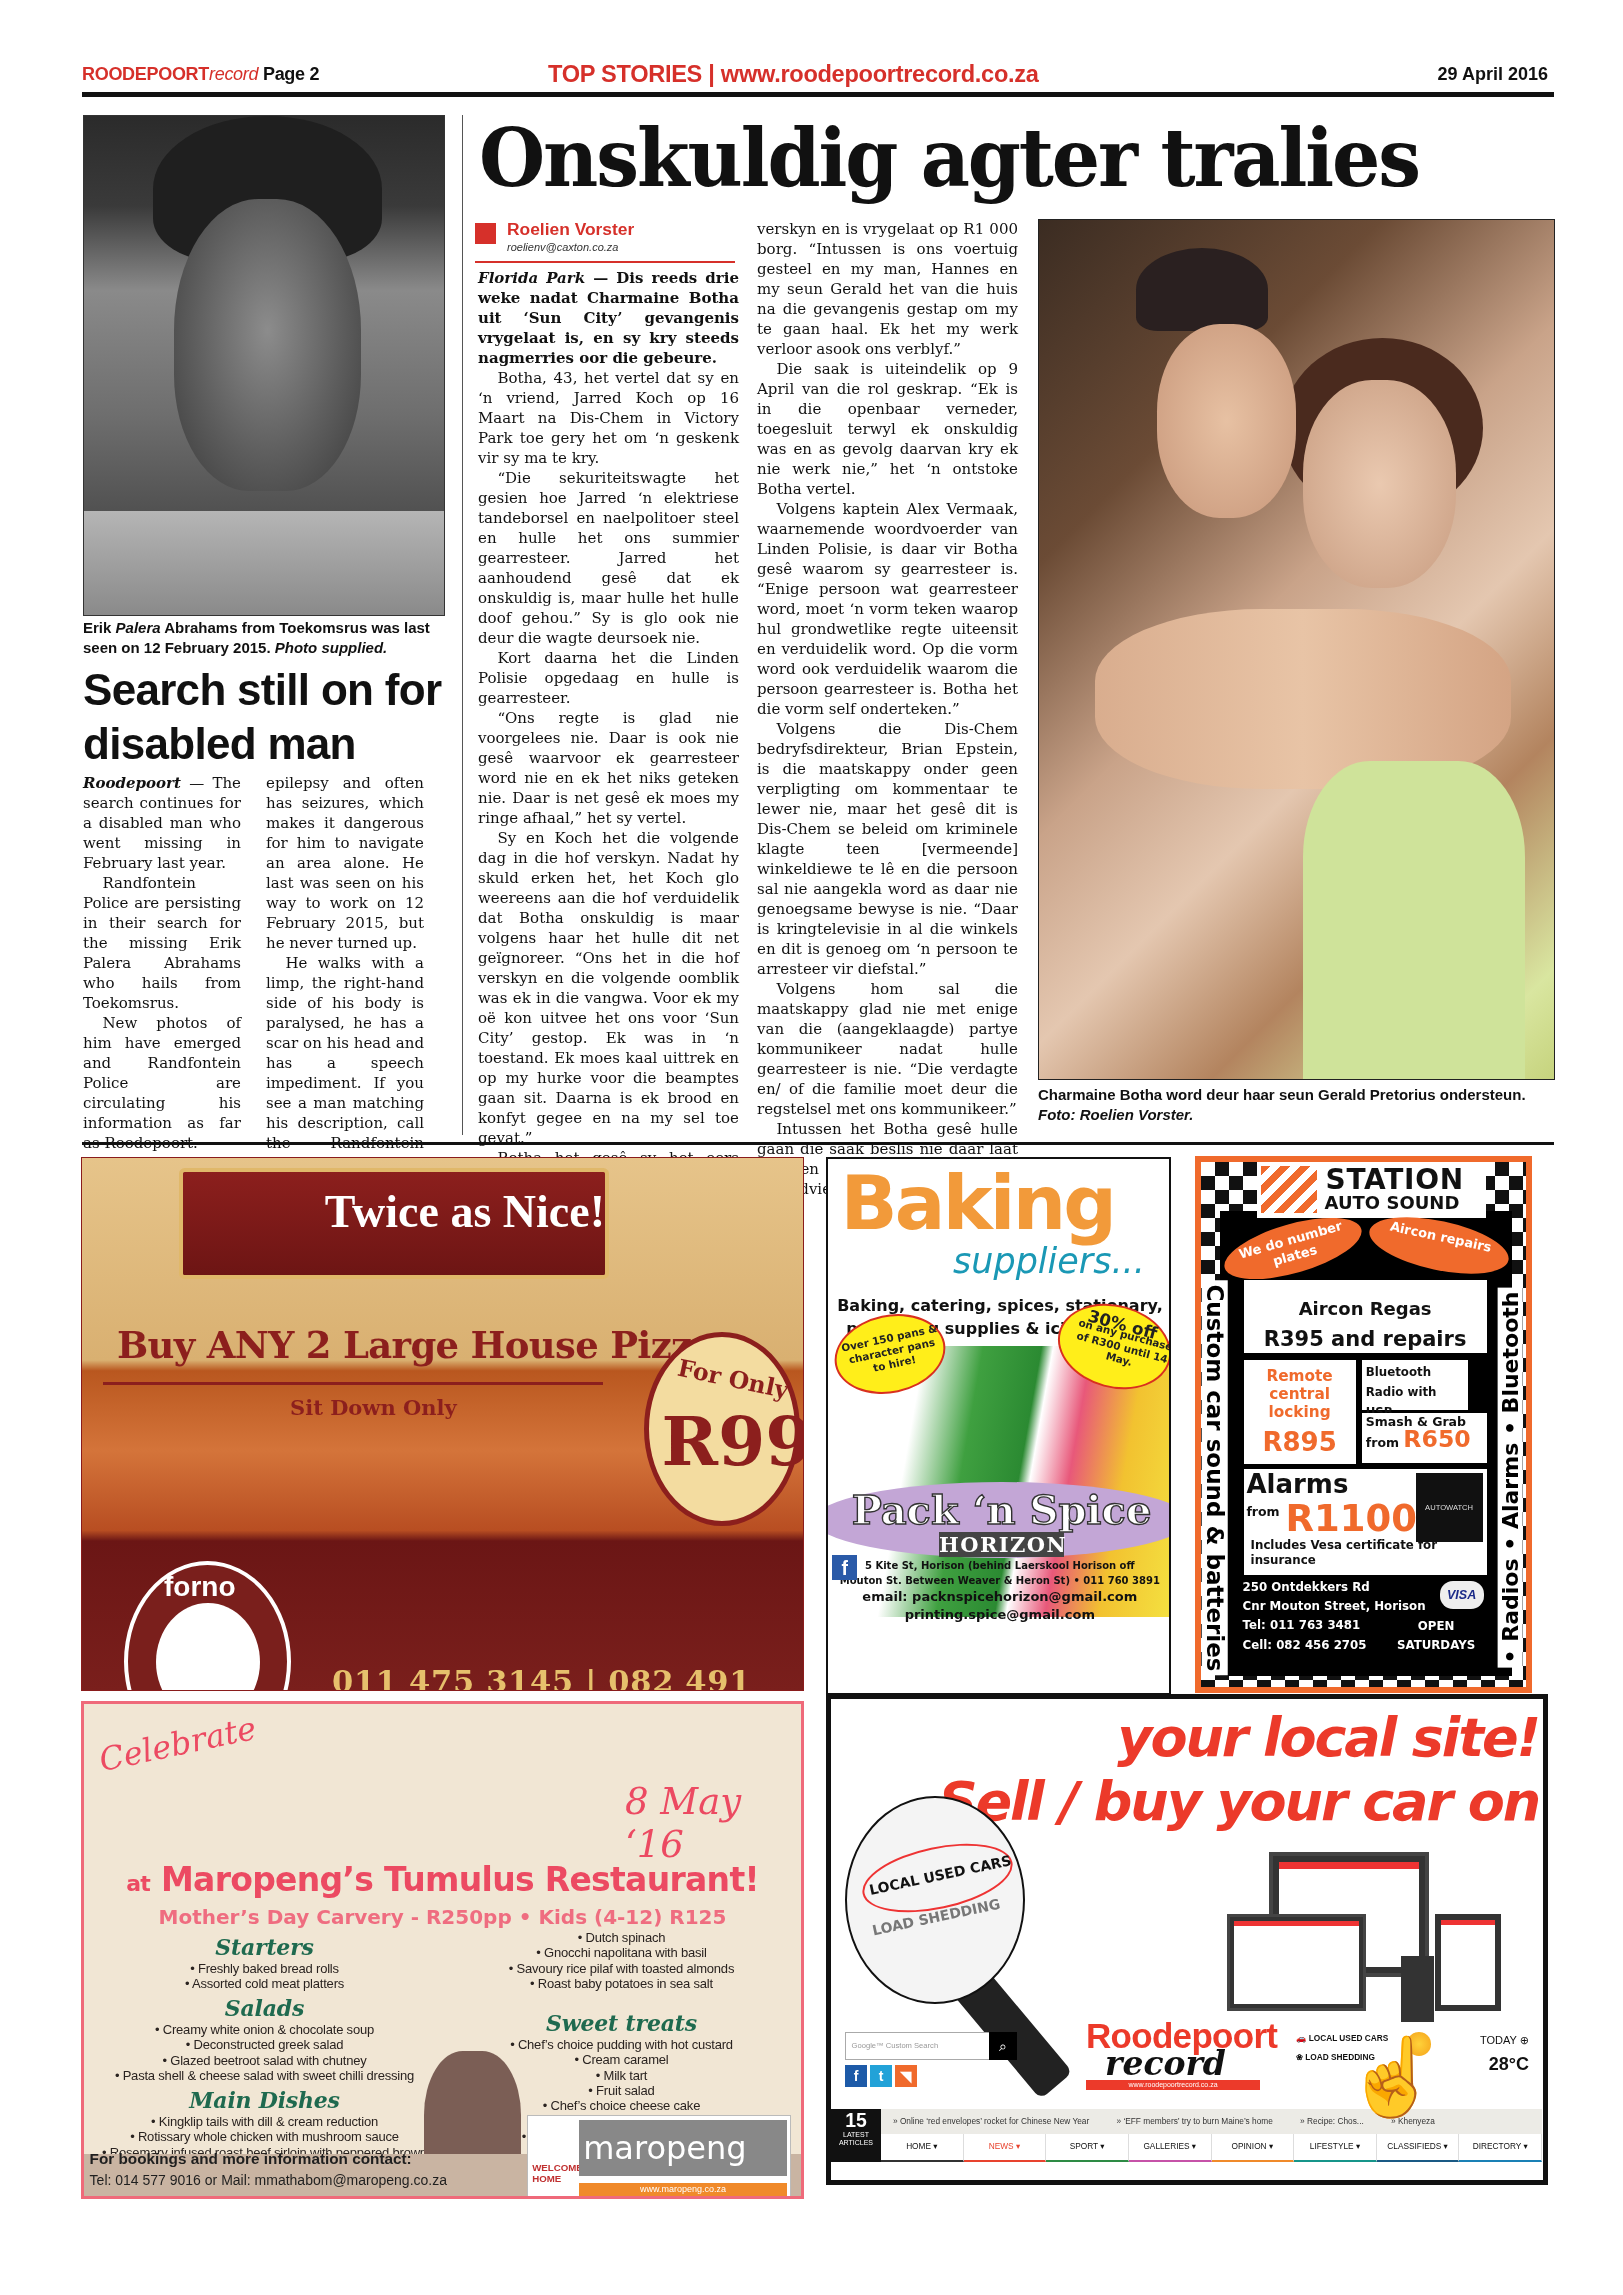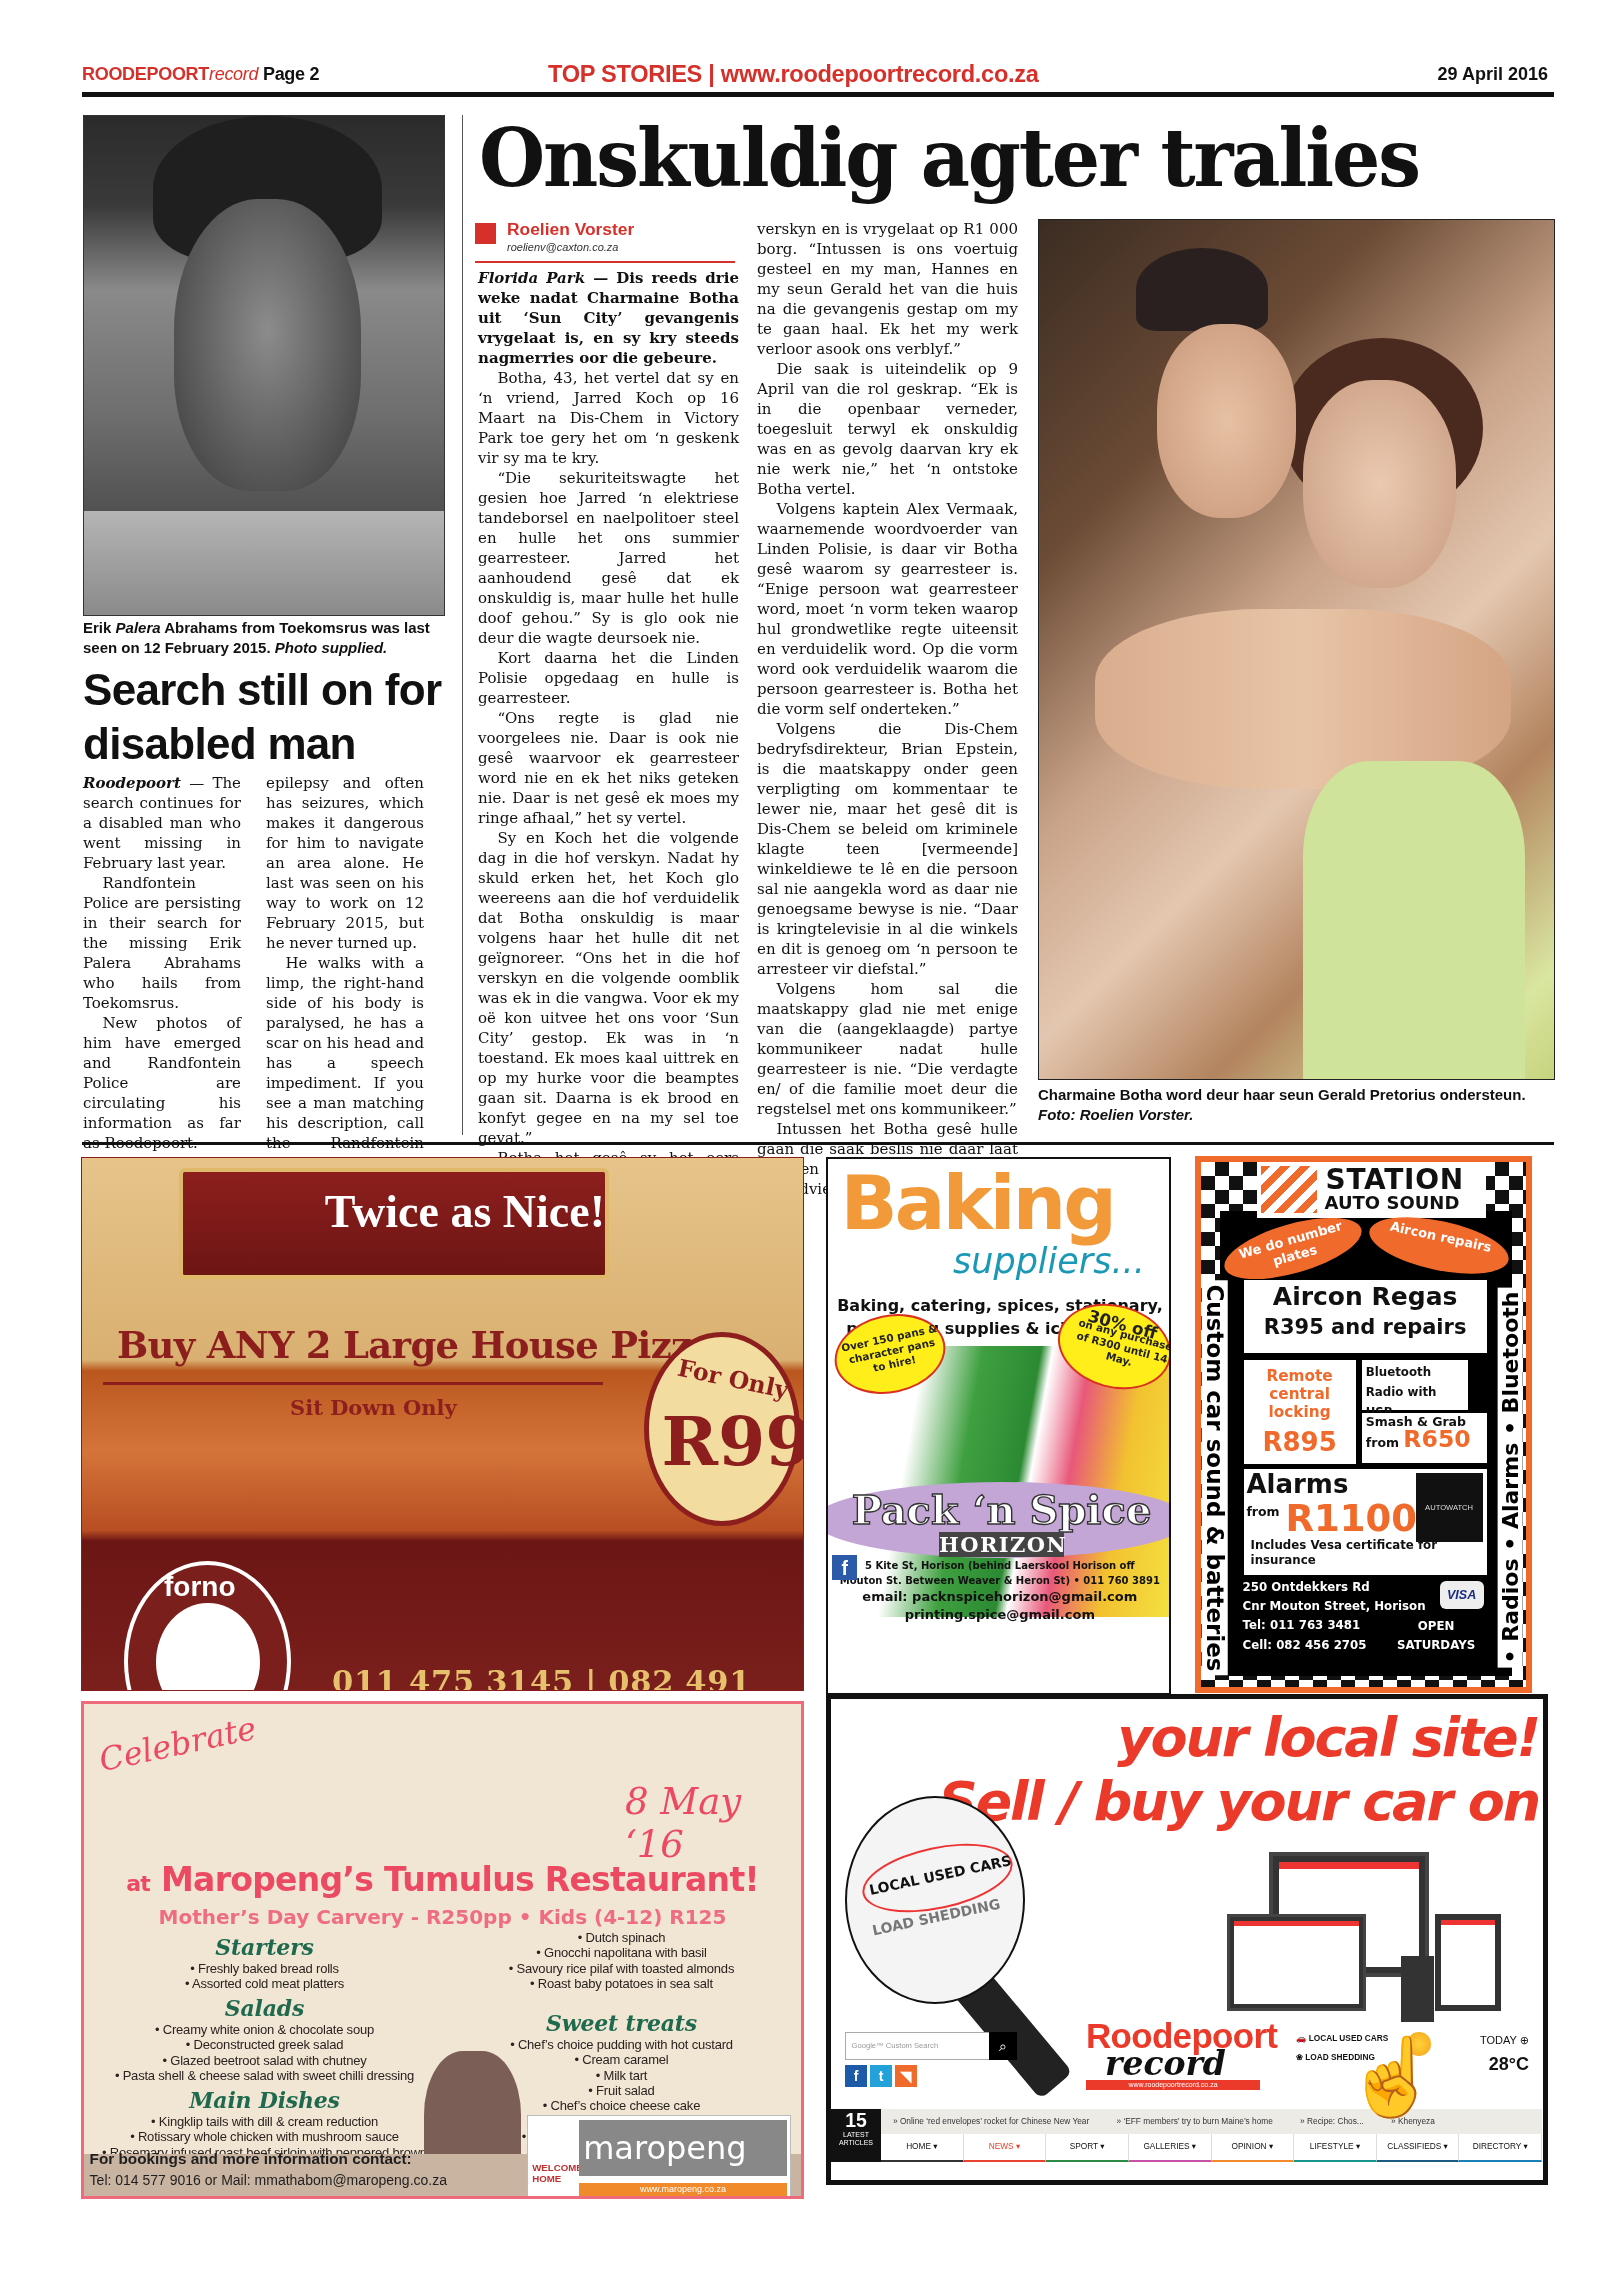--- a/index.html
+++ b/index.html
@@ -89,36 +89,36 @@
 .station .logo .s2{position:absolute;left:68px;top:30.5px;font-family:"DejaVu Sans",sans-serif;font-weight:bold;font-size:18px}
 .station .logo .flag{position:absolute;left:4.2px;top:4.2px;width:56px;height:47px;background:repeating-linear-gradient(135deg,#f06a2c 0 7px,#fff 7px 14px)}
 .station .pill{position:absolute;height:49px;border-radius:50%;background:#f06a2c;color:#fff;font-family:"DejaVu Sans",sans-serif;font-weight:bold;font-size:13px;text-align:center;line-height:15.3px;padding-top:8.3px}
 .station .p1{left:21px;top:62px;width:142px;transform:rotate(-16deg)}
 .station .p2{left:167px;top:59px;width:142px;transform:rotate(12deg)}
 .station .vleft{position:absolute;left:-4.2px;top:118px;width:36px;height:396px;display:flex;align-items:center;justify-content:center}
 .station .vleft span{transform:rotate(90deg);white-space:nowrap;font-family:"DejaVu Sans",sans-serif;font-weight:bold;font-size:23px;color:#000;background:#fff;padding:0 4.2px}
 .station .vright{position:absolute;right:-1.4px;top:118px;width:36px;height:396px;display:flex;align-items:center;justify-content:center}
 .station .vright span{transform:rotate(-90deg);white-space:nowrap;font-family:"DejaVu Sans",sans-serif;font-weight:bold;font-size:22px;color:#000;background:#fff;padding:0 4.2px}
 .station .box1{position:absolute;left:43px;top:118px;width:243px;height:73px;background:#fff;text-align:center}
-.station .box1 .a{font-family:"DejaVu Sans",sans-serif;font-weight:bold;font-size:25px;line-height:32px;padding-top:1px}
+.station .box1 .a{font-family:"DejaVu Sans",sans-serif;font-weight:bold;font-size:18px;line-height:32px;padding-top:13px}
 .station .box1 .b{font-family:"DejaVu Sans",sans-serif;font-weight:bold;font-size:21px;line-height:28px}
 .station .box2{position:absolute;left:43px;top:198px;width:112px;height:104px;background:#fff;text-align:center;color:#f06a2c;font-family:"DejaVu Sans",sans-serif;font-weight:bold;font-size:15.3px;line-height:18px;padding-top:7px}
 .station .box2 .pr{font-size:26px;line-height:43px}
 .station .box3{position:absolute;left:161px;top:198px;width:106px;height:50px;background:#fff;font-family:"DejaVu Sans",sans-serif;font-weight:bold;font-size:11.8px;line-height:20px;padding:2.8px 2.8px 0 4.2px}
 .station .box3 .pr{color:#f06a2c;display:block;text-align:center;font-size:15.3px}
 .station .box4{position:absolute;left:161px;top:251px;width:125px;height:50px;background:#fff;font-family:"DejaVu Sans",sans-serif;font-weight:bold;font-size:12.5px;line-height:16.7px;padding:1.4px 2.8px 0 4.2px}
 .station .box4 .pr{color:#f06a2c;font-size:23.6px}
 .station .box5{position:absolute;left:43px;top:307px;width:243px;height:106px;background:#fff}
 .station .box5 .t{position:absolute;left:2.8px;top:0;font-family:"DejaVu Sans",sans-serif;font-weight:bold;font-size:26px}
 .station .box5 .f{position:absolute;left:2.8px;top:35px;font-family:"DejaVu Sans",sans-serif;font-weight:bold;font-size:12.5px}
 .station .box5 .pr{position:absolute;left:42px;top:28px;font-family:"DejaVu Sans",sans-serif;font-weight:bold;font-size:37px;color:#f06a2c}
 .station .box5 .inc{position:absolute;left:7px;top:69px;font-family:"DejaVu Sans",sans-serif;font-weight:bold;font-size:11.8px;line-height:15.3px}
 .station .box5 .aw{position:absolute;left:172px;top:4.2px;width:67px;height:69px;background:#111;color:#ddd;font-family:"Liberation Sans",sans-serif;font-size:7.6px;text-align:center;line-height:69px}
 .station .addr{position:absolute;left:42px;top:416px;width:243px;font-family:"DejaVu Sans",sans-serif;font-weight:bold;font-size:11.8px;color:#fff;line-height:19.4px}
-.station .visa{position:absolute;left:239px;top:419px;width:44px;height:28px;background:#eee;color:#1a2a88;font-family:"Liberation Sans",sans-serif;font-weight:bold;font-style:italic;font-size:12.5px;text-align:center;line-height:28px;border-radius:6px}
+.station .visa{position:absolute;left:239px;top:419px;width:44px;height:28px;background:#eee;color:#1a2a88;font-family:"Liberation Sans",sans-serif;font-weight:bold;font-style:italic;font-size:12.5px;text-align:center;line-height:28px;border-radius:13px}
 .station .open{position:absolute;left:187px;top:455px;width:97px;text-align:center;font-family:"DejaVu Sans",sans-serif;font-weight:bold;font-size:11.8px;color:#fff;line-height:19.4px}
 
 .mday{left:81px;top:1701px;width:723px;height:498px;background:#f1e6d4;border:3.5px solid #ef6a7a;overflow:hidden;color:#ec4a62}
 .mday .cel{position:absolute;left:14px;top:21px;font-family:"DejaVu Serif",serif;font-style:italic;font-size:32px;transform:rotate(-12deg)}
 .mday .md{position:absolute;left:83px;top:56px;font-family:"DejaVu Serif",serif;font-style:italic;font-size:67px;letter-spacing:-1.4px}
 .mday .date{position:absolute;left:541px;top:76px;font-family:"DejaVu Serif",serif;font-style:italic;font-size:37px}
 .mday .at{position:absolute;left:0;right:0;top:156px;text-align:center;font-family:"DejaVu Sans",sans-serif;font-weight:bold;font-size:33px;letter-spacing:-0.7px}
 .mday .at small{font-size:22px}
 .mday .carv{position:absolute;left:0;right:0;top:201px;text-align:center;font-family:"DejaVu Sans",sans-serif;font-weight:bold;font-size:20px;color:#ef6d80}
 .mday .menu{position:absolute;width:333px;text-align:center;font-family:"Liberation Sans",sans-serif;font-size:13px;line-height:15.3px;color:#2a2320;letter-spacing:-0.2px}

